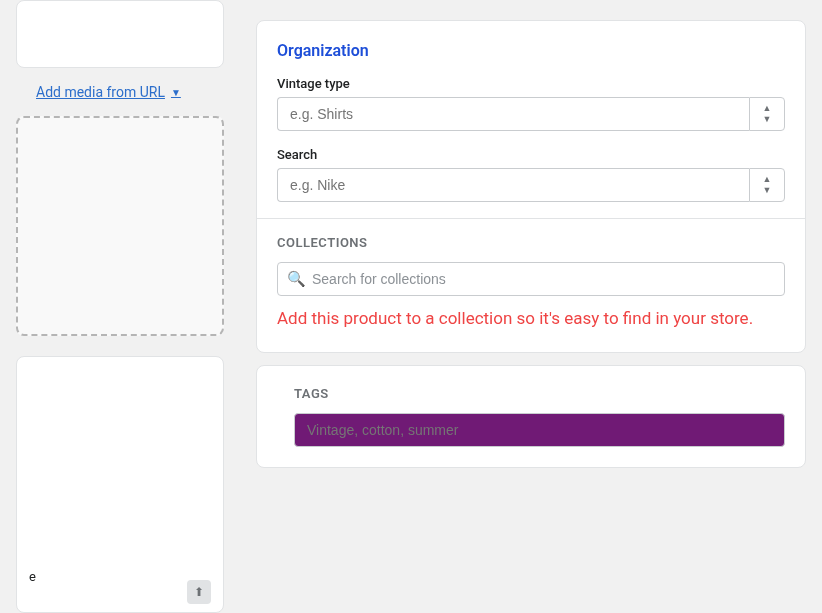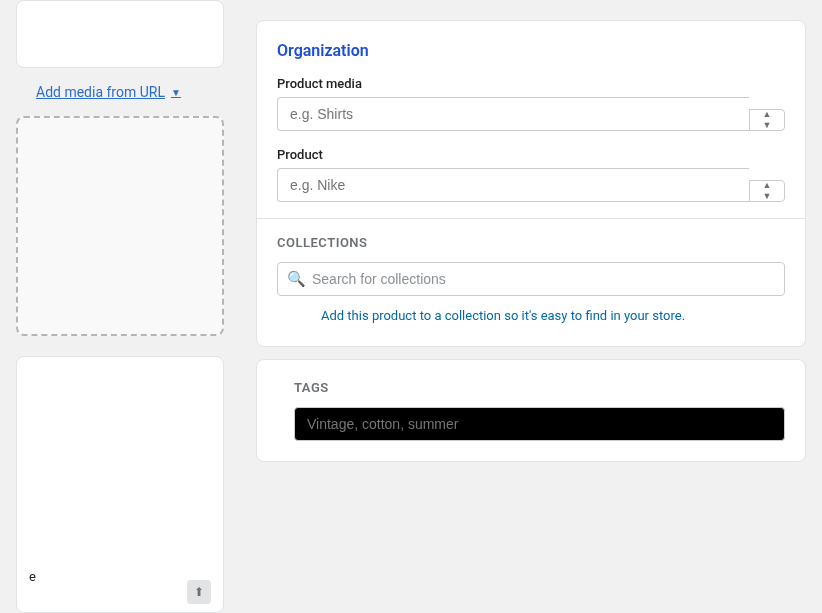--- a/index.html
+++ b/index.html
@@ -125,21 +125,20 @@
     .field-label {
       font-size: 13px;
       font-weight: 500;
       color: #202223;
       margin-bottom: 6px;
     }
 
     .input-row {
       display: flex;
       gap: 0;
-      align-items: flex-end;
     }
 
     .text-input {
       flex: 1;
       padding: 8px 12px;
       border: 1px solid #c9cccf;
       border-right: none;
       border-radius: 4px 0 0 4px;
       font-size: 14px;
       color: #8c9196;
@@ -204,40 +203,39 @@
       color: #0f172a;
       background: #fff;
       outline: none;
     }
 
     .search-input::placeholder {
       color: #8c9196;
     }
 
     .collections-hint {
-      font-size: 13px;
-      color: #0369a1;
+      font-size: 17px;
+      color: #ef4444;
       margin-top: 10px;
       line-height: 1.5;
-      margin-left: 44px;
     }
 
     .tags-section {
       margin-top: 4px;
       padding-left: 37px;
     }
 
     .tags-input {
       width: 100%;
       padding: 8px 12px;
       border: 1px solid #c9cccf;
       border-radius: 4px;
       font-size: 14px;
       color: #8c9196;
-      background: #000000;
+      background: #701a75;
       outline: none;
     }
   </style>
 </head>
 <body>
 
 <div class="left-panel">
   <div class="media-box-top"></div>
 
   <div class="add-media-url">
@@ -255,32 +253,32 @@
   </div>
 </div>
 
 <div class="right-panel">
 
   <div class="card">
 
     <div class="card-title">Organization</div>
 
     <div class="field-group">
-      <div class="field-label">Product media</div>
+      <div class="field-label">Vintage type</div>
       <div class="input-row">
         <input type="text" class="text-input" placeholder="e.g. Shirts" style="">
         <div class="spinner-btn">
           <span class="arrow-up">▲</span>
           <span class="arrow-down">▼</span>
         </div>
       </div>
     </div>
 
     <div class="field-group">
-      <div class="field-label">Product</div>
+      <div class="field-label">Search</div>
       <div class="input-row">
         <input type="text" class="text-input" placeholder="e.g. Nike" style="">
         <div class="spinner-btn">
           <span class="arrow-up">▲</span>
           <span class="arrow-down">▼</span>
         </div>
       </div>
     </div>
 
     <hr class="divider">

